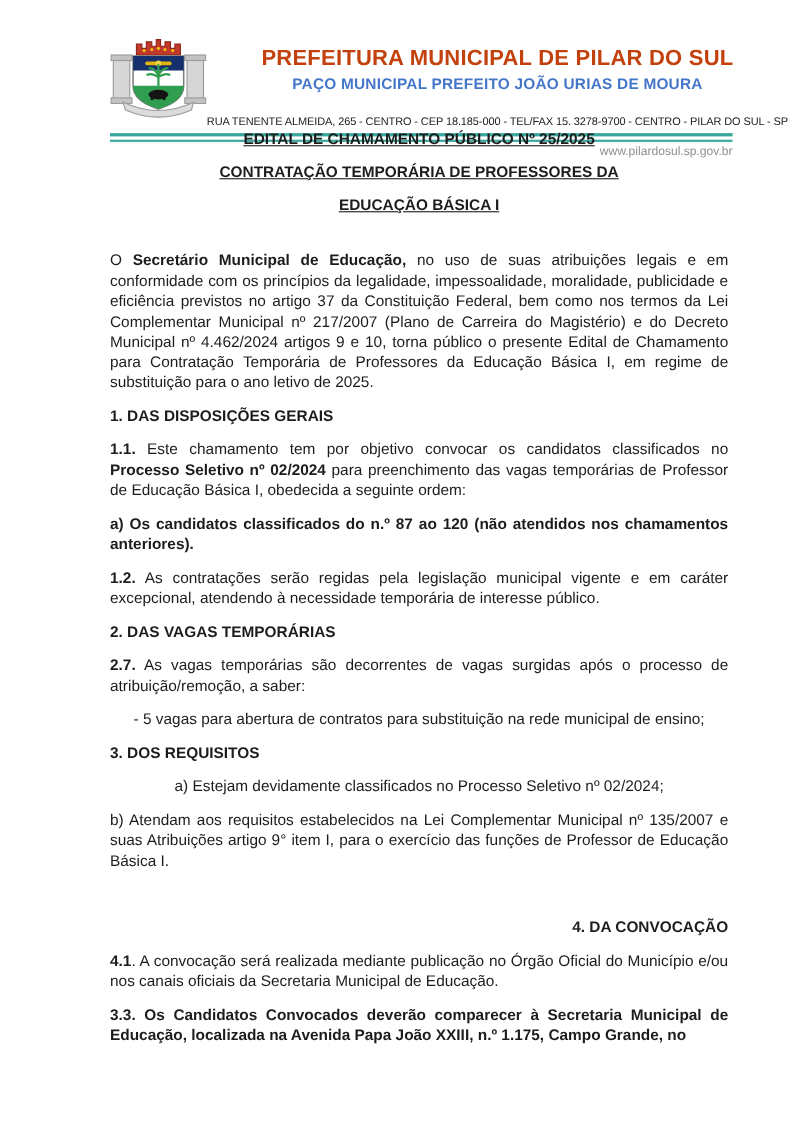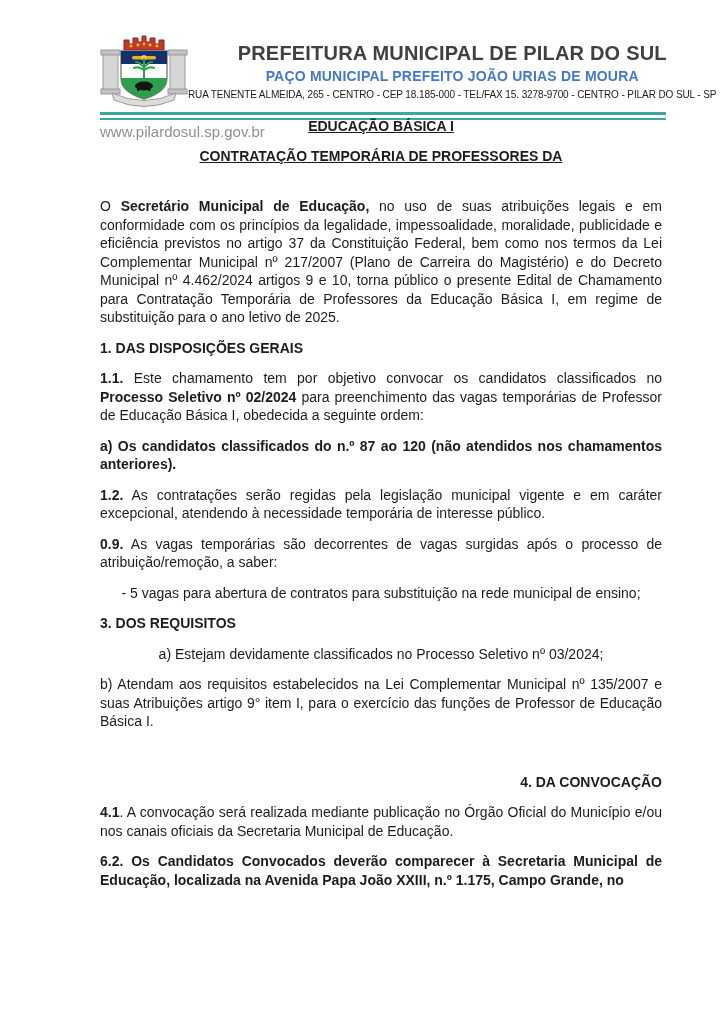--- a/index.html
+++ b/index.html
@@ -20,31 +20,31 @@
   .header-text { flex: 1; text-align: center; padding-top: 8px; position: relative; z-index: 1; }
   .org-name {
     font-size: 20px; font-weight: bold; letter-spacing: 0.2px;
     white-space: nowrap;
   }
   .building-name {
     font-size: 14px; font-weight: bold; margin-top: 3px; letter-spacing: 0.2px;
     white-space: nowrap;
   }
   .address-line {
-    font-size: 10px; color: #1a1a1a; margin-top: 5px;
+    font-size: 10px; color: #1a1a1a; margin-top: 22px;
     white-space: nowrap; letter-spacing: -0.1px;
   }
   .rules {
     margin-top: 4px;
     height: 3px;
     border-top: 3px solid #3ba89e;
     border-bottom: 2px solid #3ba89e;
     background: #ffffff;
   }
-  .website { font-size: 15px; color: #8f8f8f; margin-top: 3px; }
+  .website { text-align: right; font-size: 11px; color: #8f8f8f; margin-top: 3px; }
 
   
   .doc {
     position: absolute; top: 118px; left: 100px; width: 562px;
     font-size: 14px; line-height: 18.5px;
   }
   .title-line {
     text-align: center; font-weight: bold; text-decoration: underline;
     font-size: 14px; margin-bottom: 13px; line-height: 17px;
   }
@@ -89,58 +89,60 @@
 
           <path d="M21 44 L67 44 Q67 58 44 65 Q21 58 21 44 Z" fill="#2f9e4f"></path>
           <ellipse cx="44" cy="52" rx="9" ry="4.4" fill="#141414"></ellipse>
           <rect x="37" y="53" width="2.4" height="4" fill="#141414"></rect>
           <rect x="48" y="53" width="2.4" height="4" fill="#141414"></rect>
 
           <path d="M12 59 Q44 74 76 59 L74 66 Q44 79 14 66 Z" fill="#dcdcdc" stroke="#9a9a9a" stroke-width="1"></path>
         </svg>
       </div>
       <div class="header-text">
-        <div class="org-name" style="color:#404040;">PREFEITURA MUNICIPAL DE PILAR DO SUL</div>
+        <div class="org-name" style="color:#c2410c;">PREFEITURA MUNICIPAL DE PILAR DO SUL</div>
         <div class="building-name" style="color:#4577c9;">PAÇO MUNICIPAL PREFEITO JOÃO URIAS DE MOURA</div>
         <div class="address-line">RUA TENENTE ALMEIDA, 265 - CENTRO - CEP 18.185-000 - TEL/FAX 15. 3278-9700 - CENTRO - PILAR DO SUL - SP</div>
       </div>
     </div>
     <div class="rules"></div>
     <div class="website">www.pilardosul.sp.gov.br</div>
   </header>
 
   <main class="doc">
 
     <div class="title-block">
+      <div class="title-line">EDITAL DE CHAMAMENTO PÚBLICO Nº 25/2025</div>
+      <div class="title-line">CONTRATAÇÃO TEMPORÁRIA DE PROFESSORES DA</div>
       <div class="title-line">EDUCAÇÃO BÁSICA I</div>
-      <div class="title-line">CONTRATAÇÃO TEMPORÁRIA DE PROFESSORES DA</div>
     </div>
 
     <p class="para"><span>O </span><span class="b">Secretário Municipal de Educação,</span><span> no uso de suas atribuições legais e em conformidade com os princípios da legalidade, impessoalidade, moralidade, publicidade e eficiência previstos no artigo 37 da Constituição Federal, bem como nos termos da Lei Complementar Municipal nº 217/2007 (Plano de Carreira do Magistério) e do Decreto Municipal nº 4.462/2024 artigos 9 e 10, torna público o presente Edital de Chamamento para Contratação Temporária de Professores da Educação Básica I, em regime de substituição para o ano letivo de 2025.</span></p>
 
     <div class="heading">1. DAS DISPOSIÇÕES GERAIS</div>
 
     <p class="para"><span class="b">1.1.</span><span> Este chamamento tem por objetivo convocar os candidatos classificados no </span><span class="b">Processo Seletivo nº 02/2024</span><span> para preenchimento das vagas temporárias de Professor de Educação Básica I, obedecida a seguinte ordem:</span></p>
 
     <p class="para"><span class="b">a) Os candidatos classificados do n.º 87 ao 120 (não atendidos nos chamamentos anteriores).</span></p>
 
     <p class="para"><span class="b">1.2.</span><span> As contratações serão regidas pela legislação municipal vigente e em caráter excepcional, atendendo à necessidade temporária de interesse público.</span></p>
 
+    <div class="heading">2. DAS VAGAS TEMPORÁRIAS</div>
 
-    <p class="para"><span class="b">0.9.</span><span> As vagas temporárias são decorrentes de vagas surgidas após o processo de atribuição/remoção, a saber:</span></p>
+    <p class="para"><span class="b">2.7.</span><span> As vagas temporárias são decorrentes de vagas surgidas após o processo de atribuição/remoção, a saber:</span></p>
 
     <p class="para-left">- 5 vagas para abertura de contratos para substituição na rede municipal de ensino;</p>
 
     <div class="heading">3. DOS REQUISITOS</div>
 
 
-    <p class="para-left">a) Estejam devidamente classificados no Processo Seletivo nº 03/2024;</p>
+    <p class="para-left">a) Estejam devidamente classificados no Processo Seletivo nº 02/2024;</p>
 
     <p class="para">b) Atendam aos requisitos estabelecidos na Lei Complementar Municipal nº 135/2007 e suas Atribuições artigo 9° item I, para o exercício das funções de Professor de Educação Básica I.</p>
 
     <div class="heading space-before">4. DA CONVOCAÇÃO</div>
 
     <p class="para"><span class="b">4.1</span><span>. A convocação será realizada mediante publicação no Órgão Oficial do Município e/ou nos canais oficiais da Secretaria Municipal de Educação.</span></p>
 
-    <p class="para"><span class="b">6.2. Os Candidatos Convocados deverão comparecer à Secretaria Municipal de Educação, localizada na Avenida Papa João XXIII, n.º 1.175, Campo Grande, </span><span class="b u">no</span></p>
+    <p class="para"><span class="b">3.3. Os Candidatos Convocados deverão comparecer à Secretaria Municipal de Educação, localizada na Avenida Papa João XXIII, n.º 1.175, Campo Grande, </span><span class="b u">no</span></p>
 
   </main>
 </div>
 
 </body></html>

